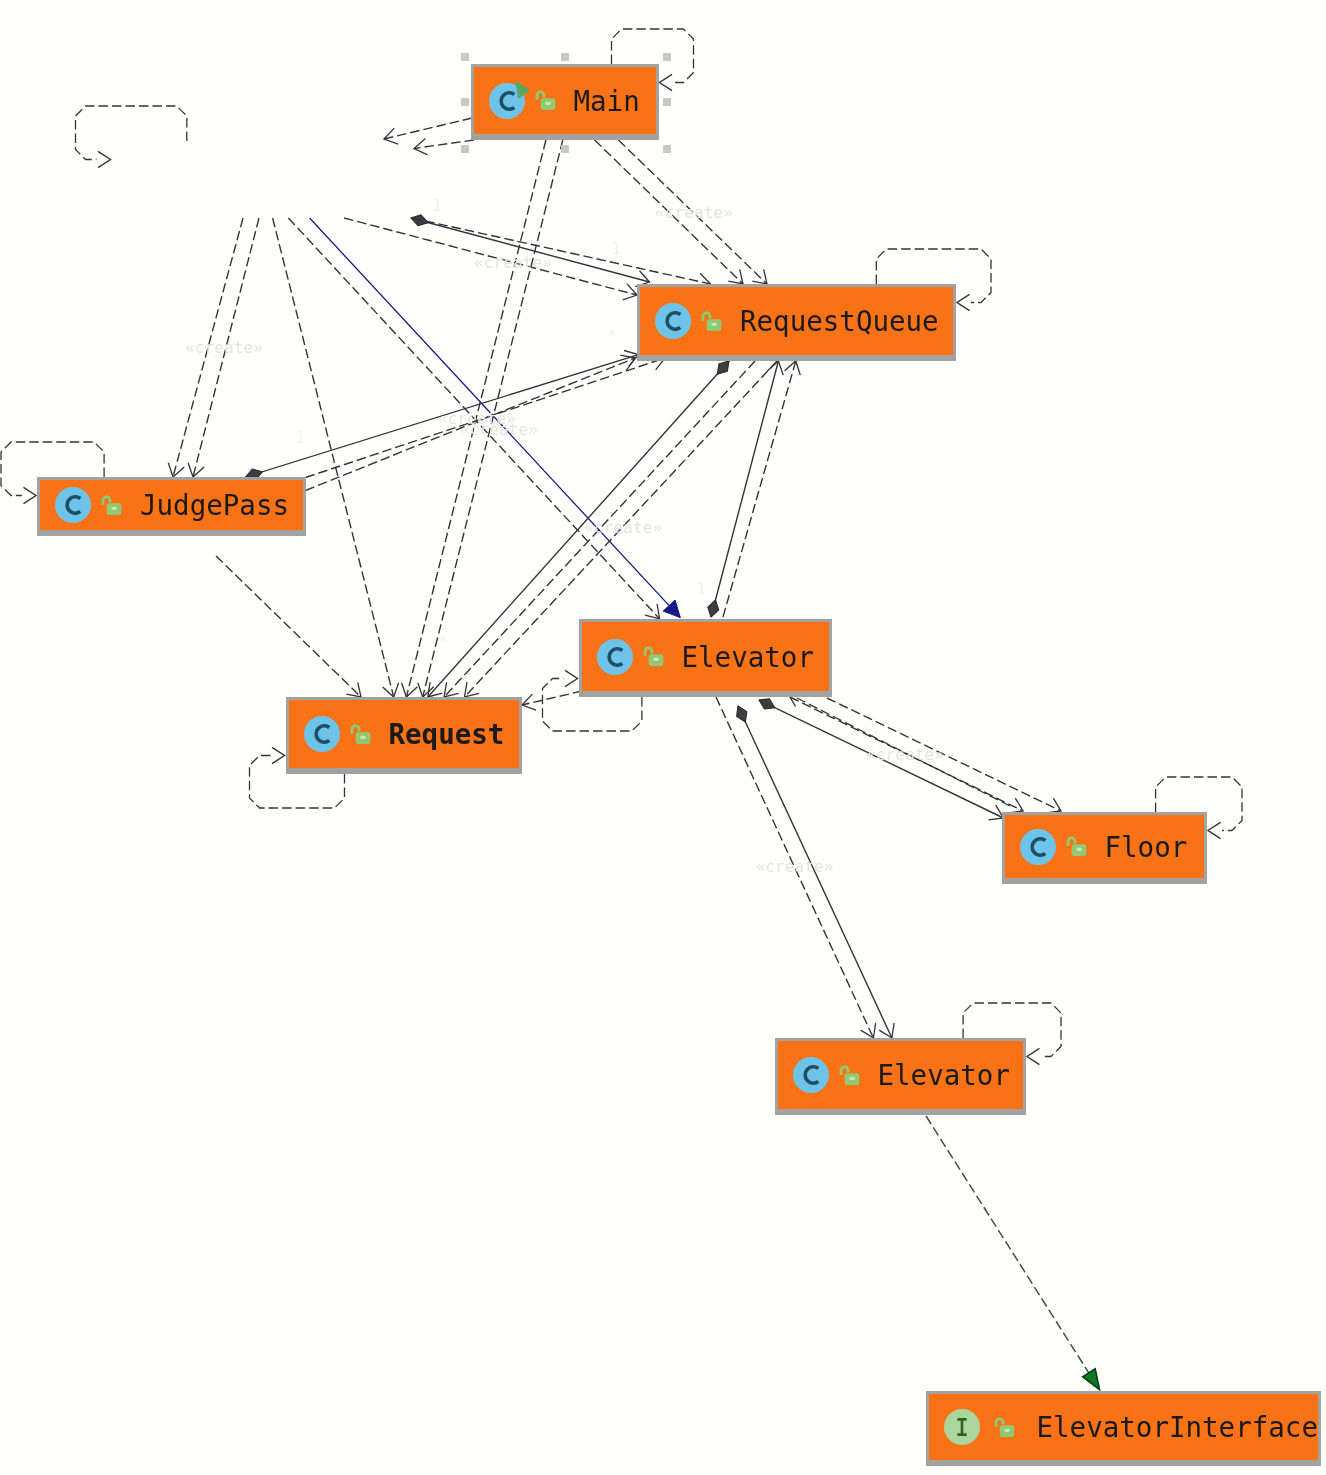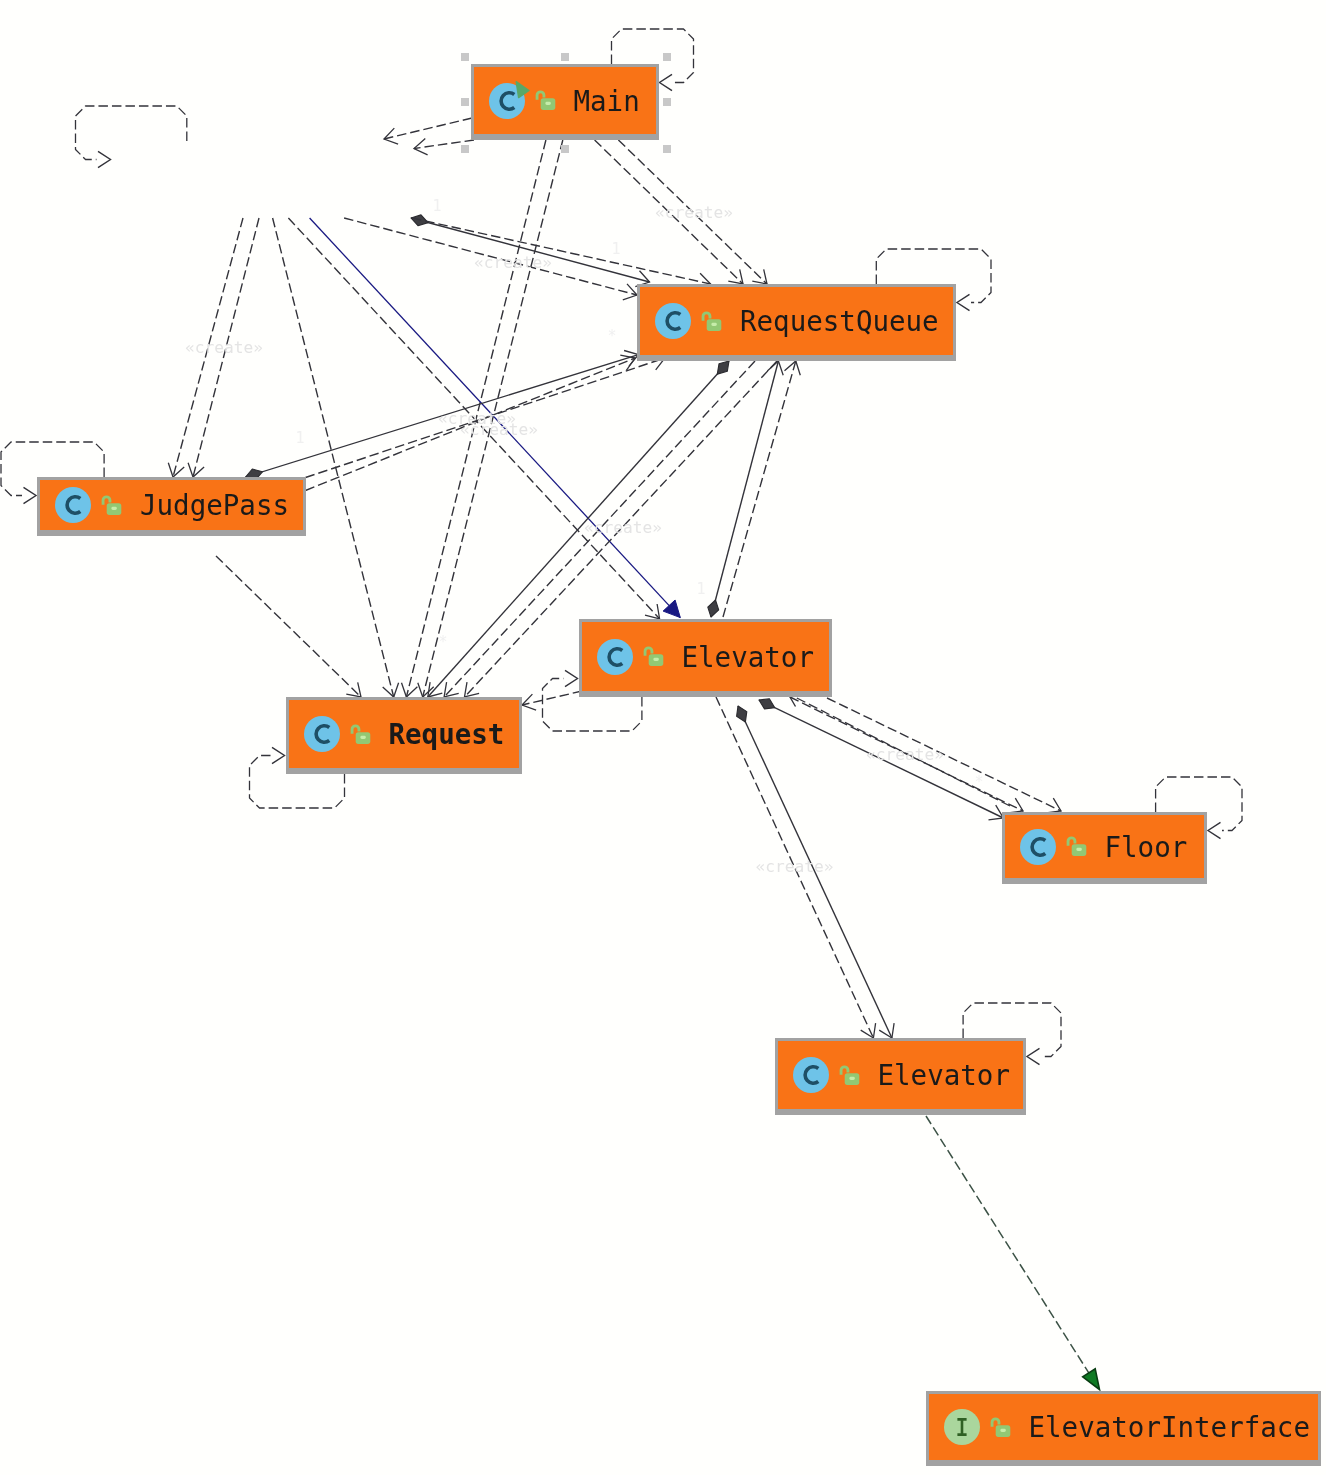--- a/index.html
+++ b/index.html
@@ -247,21 +247,21 @@
             <rect x="5.7" y="8.3" width="14.6" height="11.6" rx="2.6" fill="#92c874"></rect>
             <rect x="10.4" y="11.8" width="5.4" height="3.1" rx="1.4" fill="#c6ecaa"></rect>
           </svg>
           <span style="width:18px"></span>
           <span class="nodelabel">Elevator</span>
         </div>
       </div>
       <div class="shadow" style="left: 928.5px; top: 1466px; width: 395.5px; height: 4px;"></div>
       <div class="shadow" style="left: 1321px; top: 1394px; width: 4px; height: 75px;"></div>
       <div class="node" style="left: 925.5px; top: 1391px; width: 395.5px; height: 75px;">
-        <div class="body" style="padding-left: 13px;">
+        <div class="body" style="padding-left: 13px; justify-content: space-between;">
           <svg class="icon" width="40" height="40" viewBox="0 0 40 40">
             <circle cx="20" cy="20" r="18" fill="#aad69d"></circle>
             <path d="M15.4 12.4 h9.2 M20 12.4 v15.2 M15.4 27.6 h9.2" stroke="#2f6024" stroke-width="2.6" fill="none" stroke-linecap="butt"></path>
           </svg>
           <span style="width:8px"></span>
           <svg class="icon" width="21" height="21" viewBox="0 0 21 21">
             <path d="M2.05 9.8 V5.3 a3.45 3.45 0 0 1 6.9 0 V7.6" fill="none" stroke="#92c874" stroke-width="2.85" stroke-linecap="butt"></path>
             <rect x="5.7" y="8.3" width="14.6" height="11.6" rx="2.6" fill="#92c874"></rect>
             <rect x="10.4" y="11.8" width="5.4" height="3.1" rx="1.4" fill="#c6ecaa"></rect>
           </svg>

